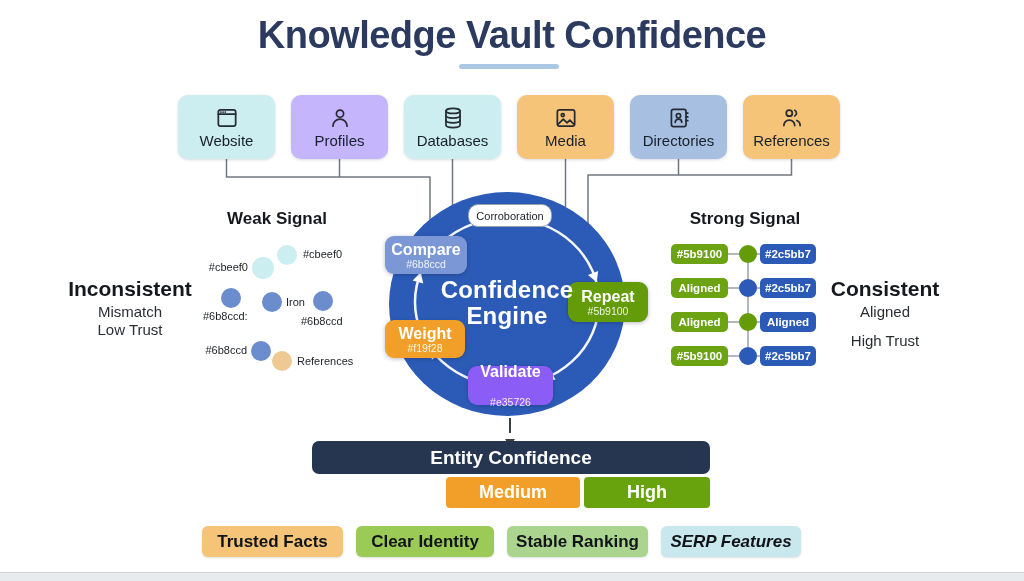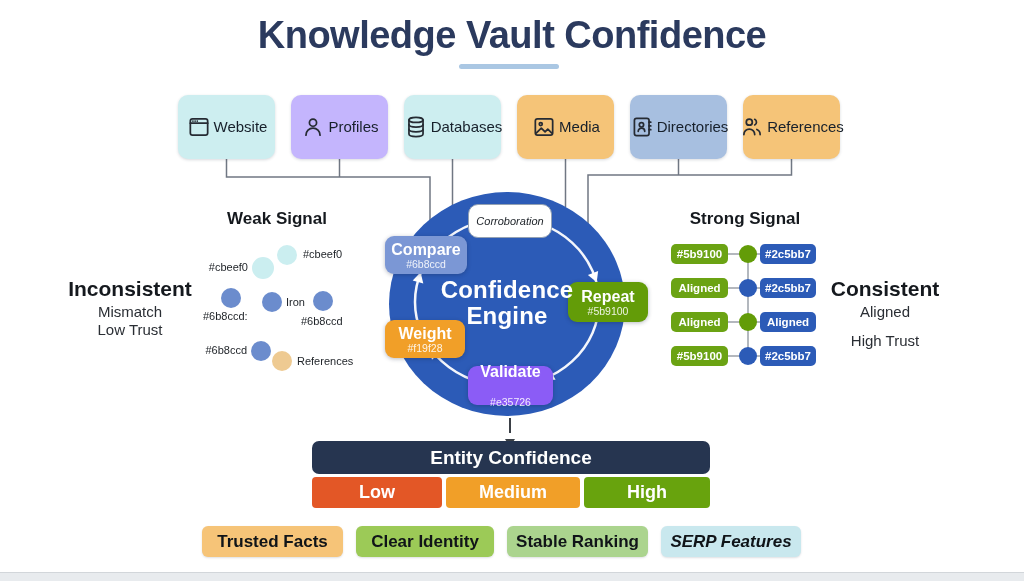--- a/index.html
+++ b/index.html
@@ -4,32 +4,32 @@
 <style>
   html,body{margin:0;padding:0;background:#fff;}
   .canvas{position:relative;width:1024px;height:581px;background:#ffffff;overflow:hidden;
           font-family:"Liberation Sans",sans-serif;-webkit-font-smoothing:antialiased;}
   
   .title{position:absolute;top:14px;left:0;width:100%;text-align:center;font-size:38px;
          font-weight:700;color:#2b3a5e;letter-spacing:-0.5px;}
   .title-underline{position:absolute;left:459px;top:64px;width:100px;height:5px;background:#aac7e3;border-radius:3px;}
   
   .src{position:absolute;top:95px;width:97px;height:64px;border-radius:10px;display:flex;
-       flex-direction:row;align-items:center;justify-content:center;gap:2px;
+       flex-direction:column;align-items:center;justify-content:center;gap:2px;
        box-shadow:0 1px 3px rgba(40,50,70,.18);}
   .src-icon{width:26px;height:26px;color:#262b33;display:block;}
   .src-icon svg{width:26px;height:26px;display:block;}
   .src-label{font-size:15px;color:#17202b;font-weight:400;line-height:16px;}
   
   .engine-circle{position:absolute;left:389px;top:192px;width:236px;height:224px;border-radius:50%;}
   .engine-name{position:absolute;left:419px;top:277px;width:176px;text-align:center;color:#fff;
                font-weight:700;font-size:24px;line-height:26px;letter-spacing:.2px;}
-  .corro-pill{position:absolute;left:468px;top:204px;width:84px;height:34px;box-sizing:border-box;
+  .corro-pill{position:absolute;left:468px;top:204px;width:84px;height:23px;box-sizing:border-box;
               background:#fff;border:1.5px solid #93a1b3;border-radius:10px;font-size:11px;color:#1c2127;
-              display:flex;align-items:center;justify-content:center;font-style:italic;}
+              display:flex;align-items:center;justify-content:center;}
   .stage{position:absolute;border-radius:9px;display:flex;flex-direction:column;align-items:center;
          justify-content:center;color:#fff;box-shadow:0 1px 4px rgba(20,30,60,.3);}
   .stage .lb{font-size:16px;font-weight:700;line-height:17px;}
   .stage .sub{font-size:10.5px;line-height:12px;color:rgba(255,255,255,.88);}
   .st-compare{left:385px;top:236px;width:82px;height:38px;}
   .st-repeat{left:568px;top:282px;width:80px;height:40px;}
   .st-weight{left:385px;top:320px;width:80px;height:38px;}
   .st-validate{left:468px;top:366px;width:85px;height:39px;}
   
   .sig-heading{position:absolute;width:150px;text-align:center;font-size:17px;font-weight:700;color:#15191e;}
@@ -213,21 +213,20 @@
 
   <div class="spill" style="left: 671px; top: 312px; width: 57px; background: rgb(107, 163, 19);">Aligned</div>
   <div class="sdot" style="left: 739px; top: 313px; background: rgb(99, 156, 8);"></div>
   <div class="spill" style="left: 760px; top: 312px; width: 56px; background: rgb(44, 91, 183);">Aligned</div>
 
   <div class="spill" style="left: 671px; top: 346px; width: 57px; background: rgb(107, 163, 19);">#5b9100</div>
   <div class="sdot" style="left: 739px; top: 347px; background: rgb(44, 91, 183);"></div>
   <div class="spill" style="left: 760px; top: 346px; width: 56px; background: rgb(44, 91, 183);">#2c5bb7</div>
 
   <div class="entity-bar" style="background: rgb(38, 53, 80);">Entity Confidence</div>
-  <div class="level" style="left: 312px; width: 130px; background: rgb(227, 87, 38);">Low</div>
   <div class="level" style="left: 446px; width: 134px; background: rgb(241, 159, 40);">Medium</div>
   <div class="level" style="left: 584px; width: 126px; background: rgb(104, 163, 13);">High</div>
 
   <div class="chip" style="left: 202px; width: 141px; background: rgb(246, 196, 120);">Trusted Facts</div>
   <div class="chip" style="left: 356px; width: 138px; background: rgb(156, 202, 87);">Clear Identity</div>
   <div class="chip" style="left: 507px; width: 141px; background: rgb(171, 212, 142);">Stable Ranking</div>
   <div class="chip" style="left: 661px; width: 140px; background: rgb(201, 232, 238); font-style: italic;">SERP Features</div>
 
   <div class="bottom-strip"></div>
 </div>

